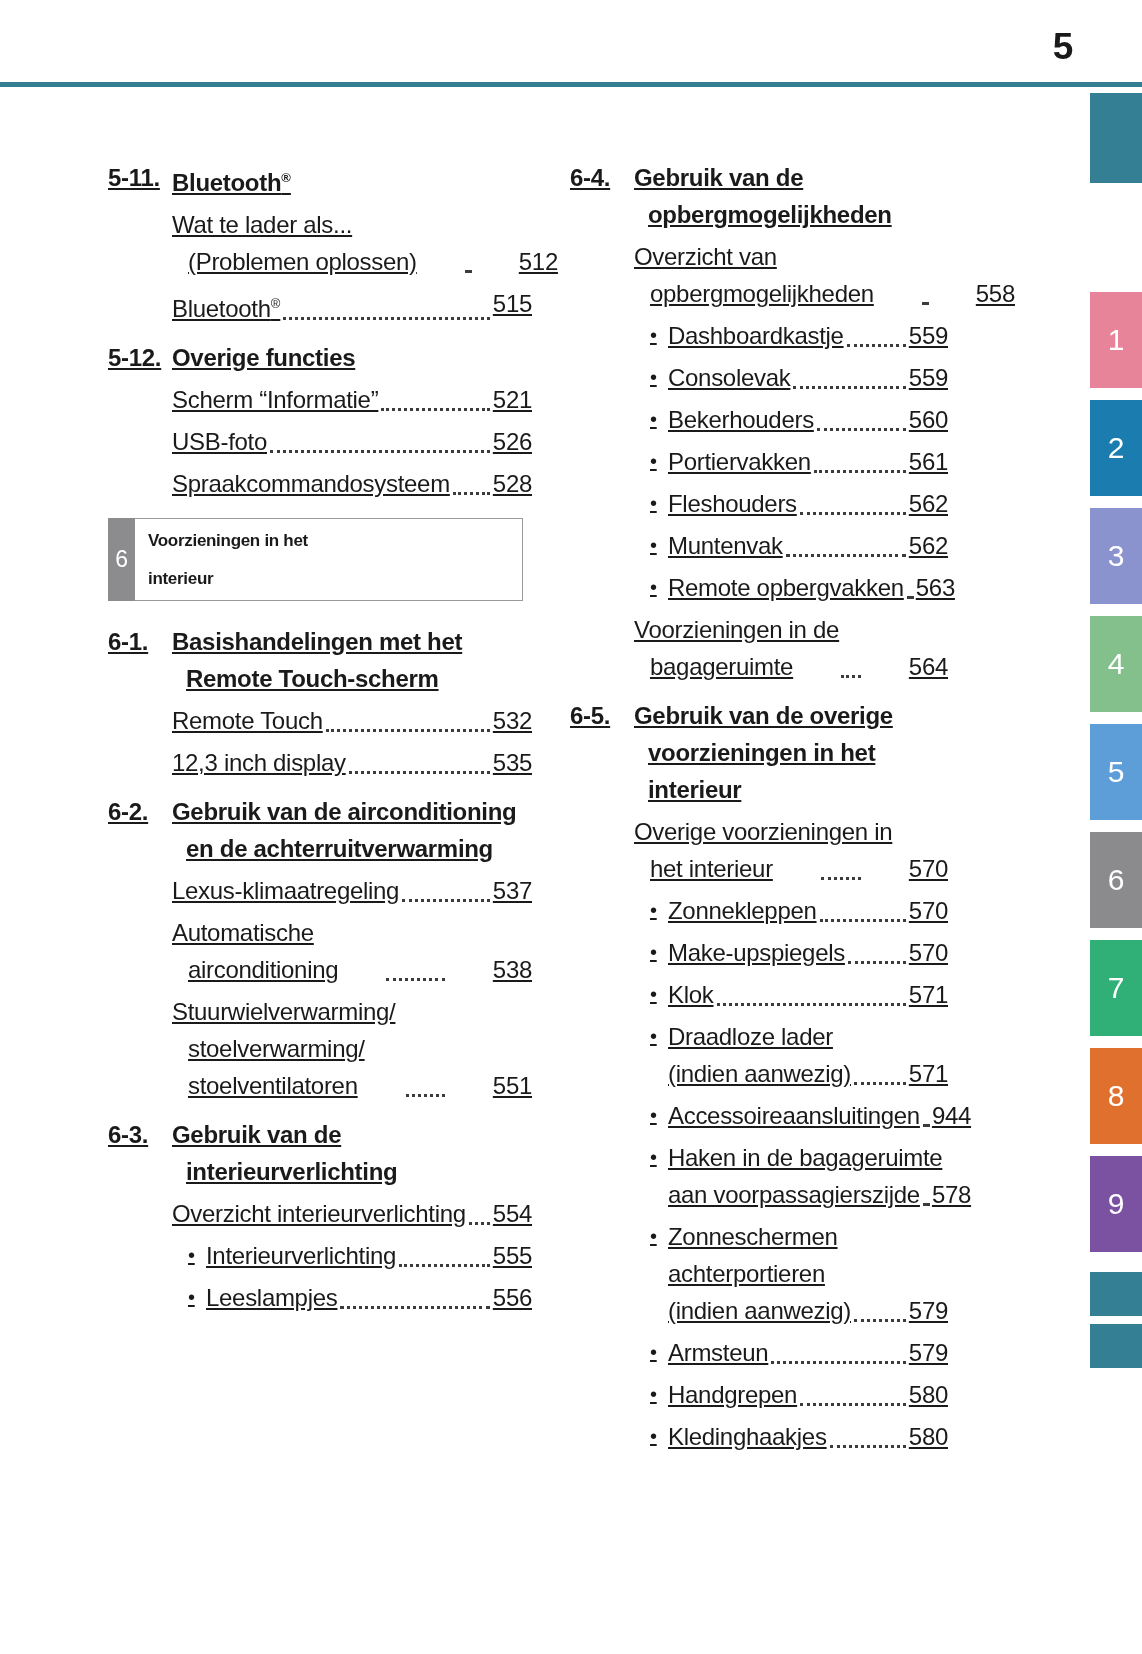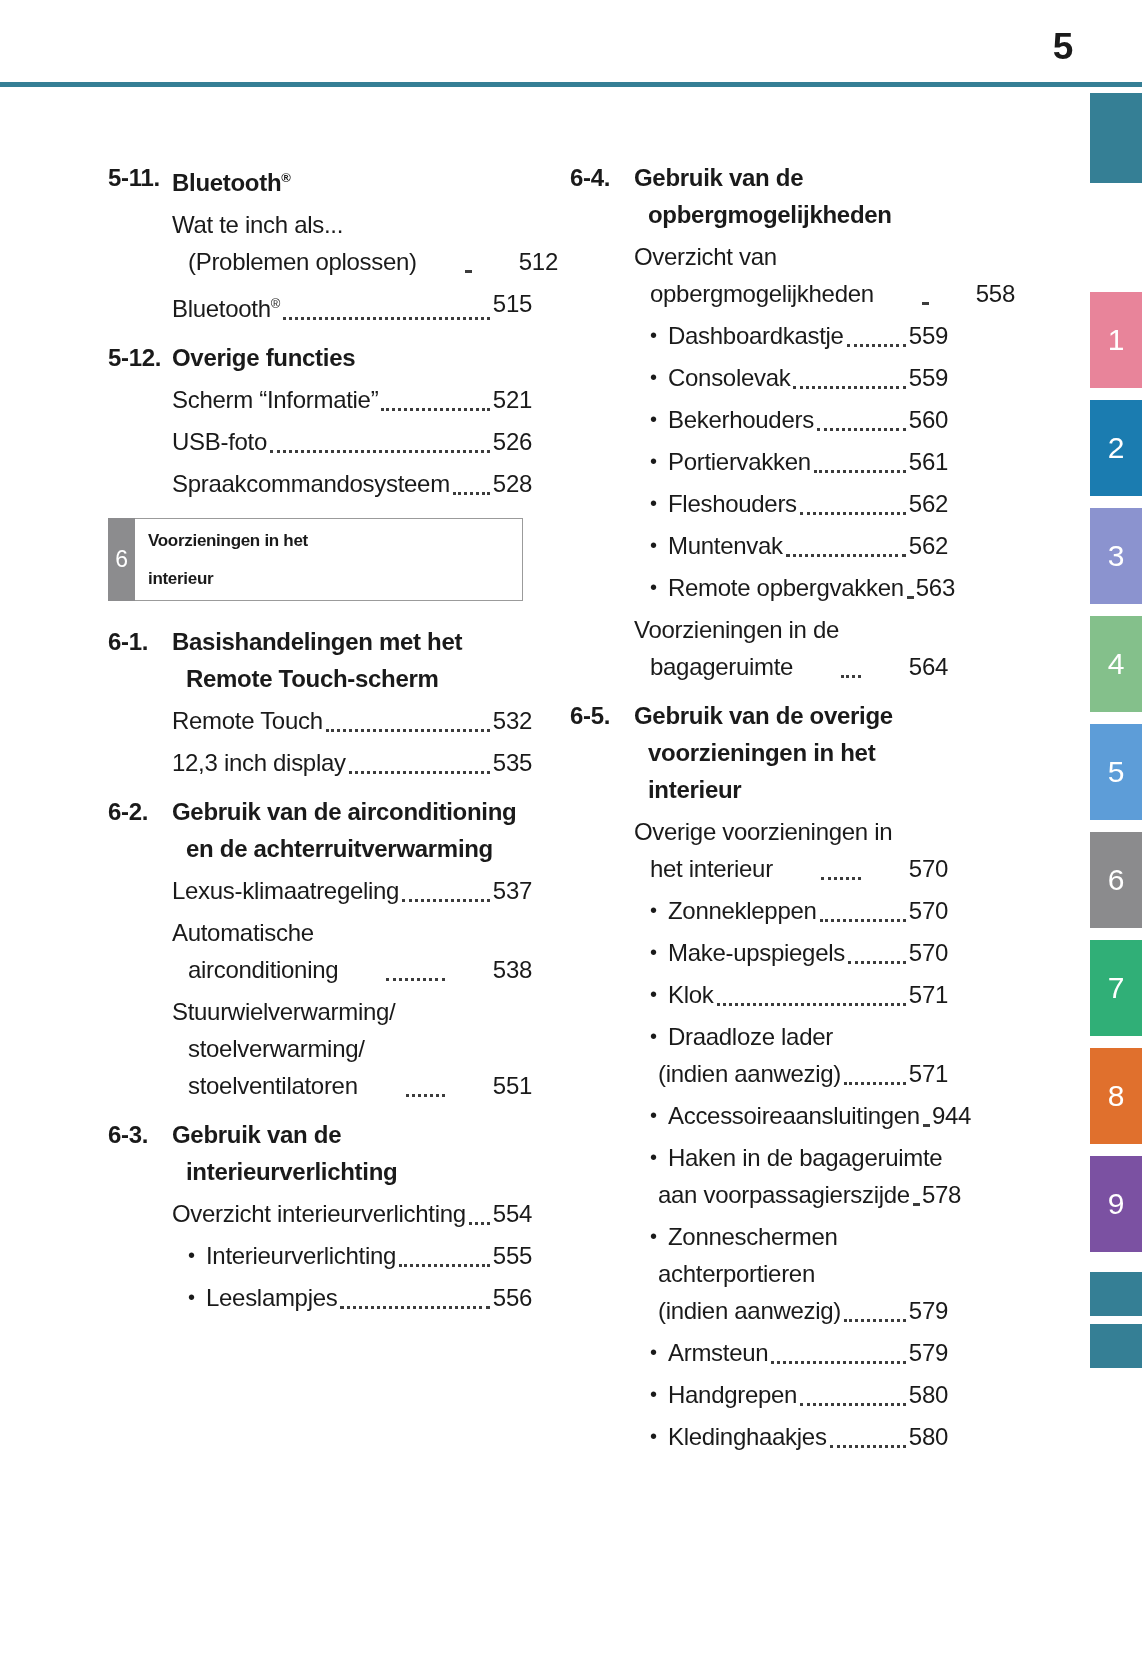--- a/index.html
+++ b/index.html
@@ -5,30 +5,30 @@
   html,body{margin:0;padding:0;background:#e8e8e8;}
   .page{position:relative;width:1142px;height:1654px;background:#ffffff;margin:0 auto;
         font-family:"Liberation Sans", sans-serif;color:#1a1a1a;overflow:hidden;}
   .pagenum{position:absolute;top:26px;left:1038px;width:50px;text-align:center;
            font-size:37px;font-weight:700;}
   .rule{position:absolute;left:0;top:82px;width:1142px;height:5px;}
   
   .col{position:absolute;top:147px;font-size:24px;line-height:37px;letter-spacing:-0.3px;}
   .col-left{left:108px;width:424px;}
   .col-right{left:570px;width:378px;}
-  .row{margin-bottom:5px;}
+  .row{margin-bottom:5px;text-decoration:underline;}
   .row.section{margin-top:12px;font-weight:700;}
   .srow{display:flex;}
   .srow .num{width:64px;flex:none;}
   .srow .stitle{flex:1;}
   .swrap{margin-left:78px;}
   .row.entry{margin-left:64px;}
   .row.bullet{margin-left:80px;}
   .entry .windent{margin-left:16px;gap:45px;}
-  .bullet .windent{margin-left:8px;align-items:flex-end;}
+  .bullet .windent{margin-left:18px;align-items:flex-end;}
   .lline{display:flex;white-space:nowrap;}
   .blt{flex:none;width:18px;font-size:20px;}
   .txt{flex:0 0 auto;}
   .dots{flex:1 1 auto;min-width:6px;border-bottom:3px dotted #3c3c3c;
         align-self:flex-end;margin:0 2px 7px 3px;}
   .pg{flex:none;padding-left:1px;}
   sup{font-size:13px;vertical-align:super;letter-spacing:0;}
   
   .banner{display:flex;border:1px solid #9b9b9b;width:415px;box-sizing:border-box;
           margin:16px 0 22px 0;}
@@ -48,21 +48,21 @@
   <div class="pagenum">5</div>
   <div class="rule" style="background: rgb(53, 127, 149);"></div>
   <div class="col col-left">
       <div class="row section">
         <div class="srow">
           <span class="num">5-11.</span>
           <span class="stitle">Bluetooth<sup>®</sup></span>
         </div>
       </div>
       <div class="row entry">
-        <div>Wat te inch als...</div>
+        <div>Wat te lader als...</div>
         <div class="lline windent">
           <span class="txt">(Problemen oplossen)</span>
           <span class="dots"></span>
           <span class="pg">512</span>
         </div>
       </div>
       <div class="row entry">
         <div class="lline">
           <span class="txt">Bluetooth<sup>®</sup></span>
           <span class="dots"></span>

